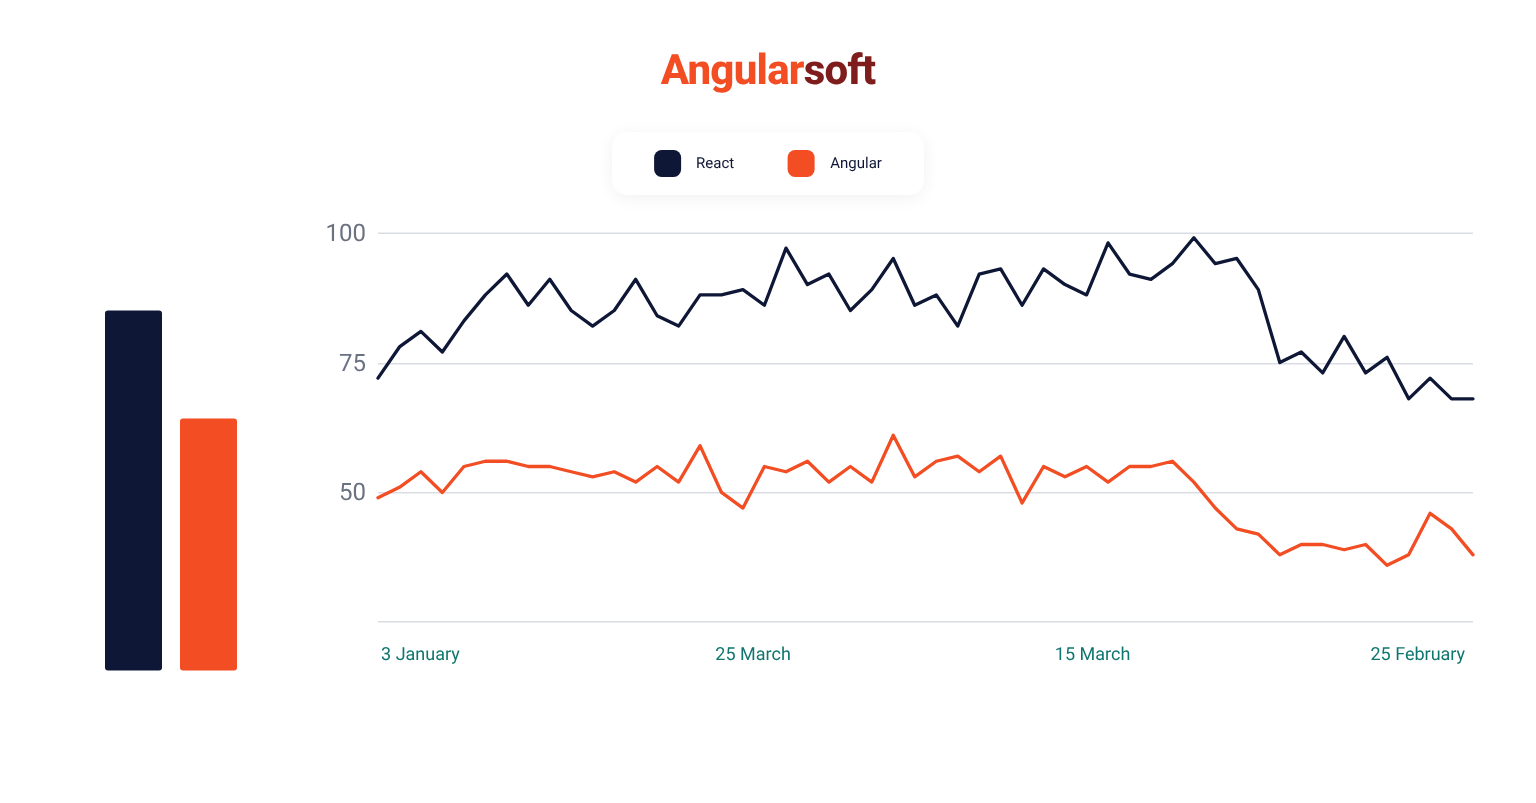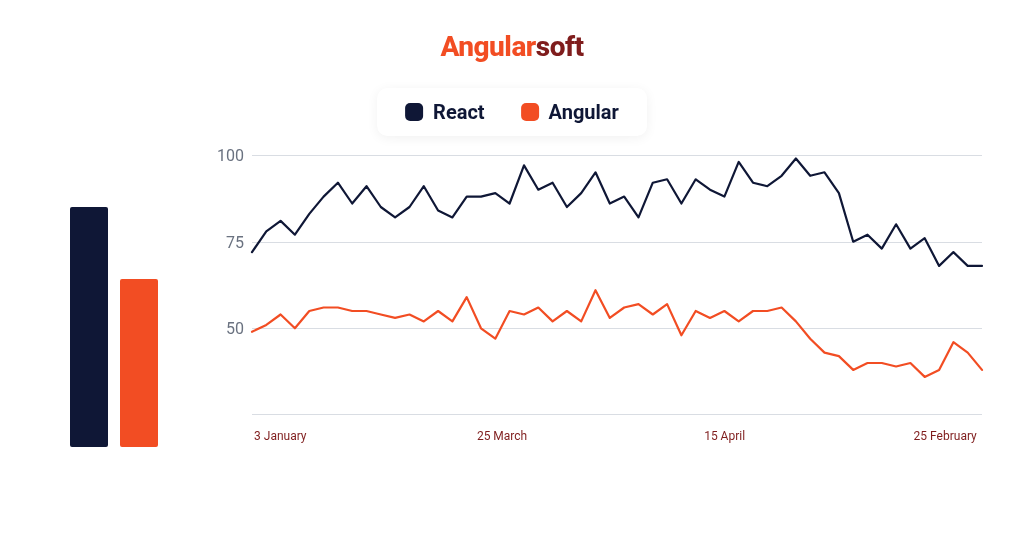--- a/index.html
+++ b/index.html
@@ -32,22 +32,22 @@
       align-items: center;
       padding: 12px 28px;
       border-radius: 10px;
       box-shadow: 0 2px 12px rgba(0,0,0,0.06);
       background: #fff;
     }
     .legend-item {
       display: flex;
       align-items: center;
       gap: 10px;
-      font-size: 20px;
-      font-weight: 700;
+      font-size: 10px;
+      font-weight: 400;
       color: #0f1736;
     }
     .swatch {
       width: 18px;
       height: 18px;
       border-radius: 5px;
     }
     .bars {
       position: absolute;
       left: 70px;
@@ -97,21 +97,21 @@
     .x-labels {
       position: absolute;
       left: 42px;
       top: 274px;
       width: 730px;
       height: 20px;
     }
     .x-label {
       position: absolute;
       font-size: 12px;
-      color: #7f1d1d;
+      color: #0f766e;
       transform: translateX(-10%);
       white-space: nowrap;
     }
     svg.lines {
       position: absolute;
       left: 0;
       top: 0;
       width: 100%;
       height: 100%;
       overflow: visible;
@@ -166,16 +166,16 @@
     <div class="grid-line" style="top:259px;"></div>
     <svg class="lines" viewBox="0 0 730 260" preserveAspectRatio="none">
       <path class="line-react" id="path-react" d="M0.0 97.1 L14.3 76.3 L28.6 65.9 L42.9 79.7 L57.3 58.9 L71.6 41.6 L85.9 27.7 L100.2 48.5 L114.5 31.2 L128.8 52.0 L143.1 62.4 L157.5 52.0 L171.8 31.2 L186.1 55.5 L200.4 62.4 L214.7 41.6 L229.0 41.6 L243.3 38.1 L257.6 48.5 L272.0 10.4 L286.3 34.7 L300.6 27.7 L314.9 52.0 L329.2 38.1 L343.5 17.3 L357.8 48.5 L372.2 41.6 L386.5 62.4 L400.8 27.7 L415.1 24.3 L429.4 48.5 L443.7 24.3 L458.0 34.7 L472.4 41.6 L486.7 6.9 L501.0 27.7 L515.3 31.2 L529.6 20.8 L543.9 3.5 L558.2 20.8 L572.5 17.3 L586.9 38.1 L601.2 86.7 L615.5 79.7 L629.8 93.6 L644.1 69.3 L658.4 93.6 L672.7 83.2 L687.1 110.9 L701.4 97.1 L715.7 110.9 L730.0 110.9 " stroke="#0f1736"></path>
       <path class="line-angular" id="path-angular" d="M0.0 176.8 L14.3 169.9 L28.6 159.5 L42.9 173.3 L57.3 156.0 L71.6 152.5 L85.9 152.5 L100.2 156.0 L114.5 156.0 L128.8 159.5 L143.1 162.9 L157.5 159.5 L171.8 166.4 L186.1 156.0 L200.4 166.4 L214.7 142.1 L229.0 173.3 L243.3 183.7 L257.6 156.0 L272.0 159.5 L286.3 152.5 L300.6 166.4 L314.9 156.0 L329.2 166.4 L343.5 135.2 L357.8 162.9 L372.2 152.5 L386.5 149.1 L400.8 159.5 L415.1 149.1 L429.4 180.3 L443.7 156.0 L458.0 162.9 L472.4 156.0 L486.7 166.4 L501.0 156.0 L515.3 156.0 L529.6 152.5 L543.9 166.4 L558.2 183.7 L572.5 197.6 L586.9 201.1 L601.2 214.9 L615.5 208.0 L629.8 208.0 L644.1 211.5 L658.4 208.0 L672.7 221.9 L687.1 214.9 L701.4 187.2 L715.7 197.6 L730.0 214.9 " stroke="#f24d23"></path>
     </svg>
   </div>
 
   <div class="x-labels">
     <span class="x-label" style="left:7.3px">3 January</span>
     <span class="x-label" style="left:229.95px">25 March</span>
-    <span class="x-label" style="left:456.25px">15 April</span>
+    <span class="x-label" style="left:456.25px">15 March</span>
     <span class="x-label" style="left:667.95px">25 February</span>
   </div>
 </div>
 
 </body></html>

